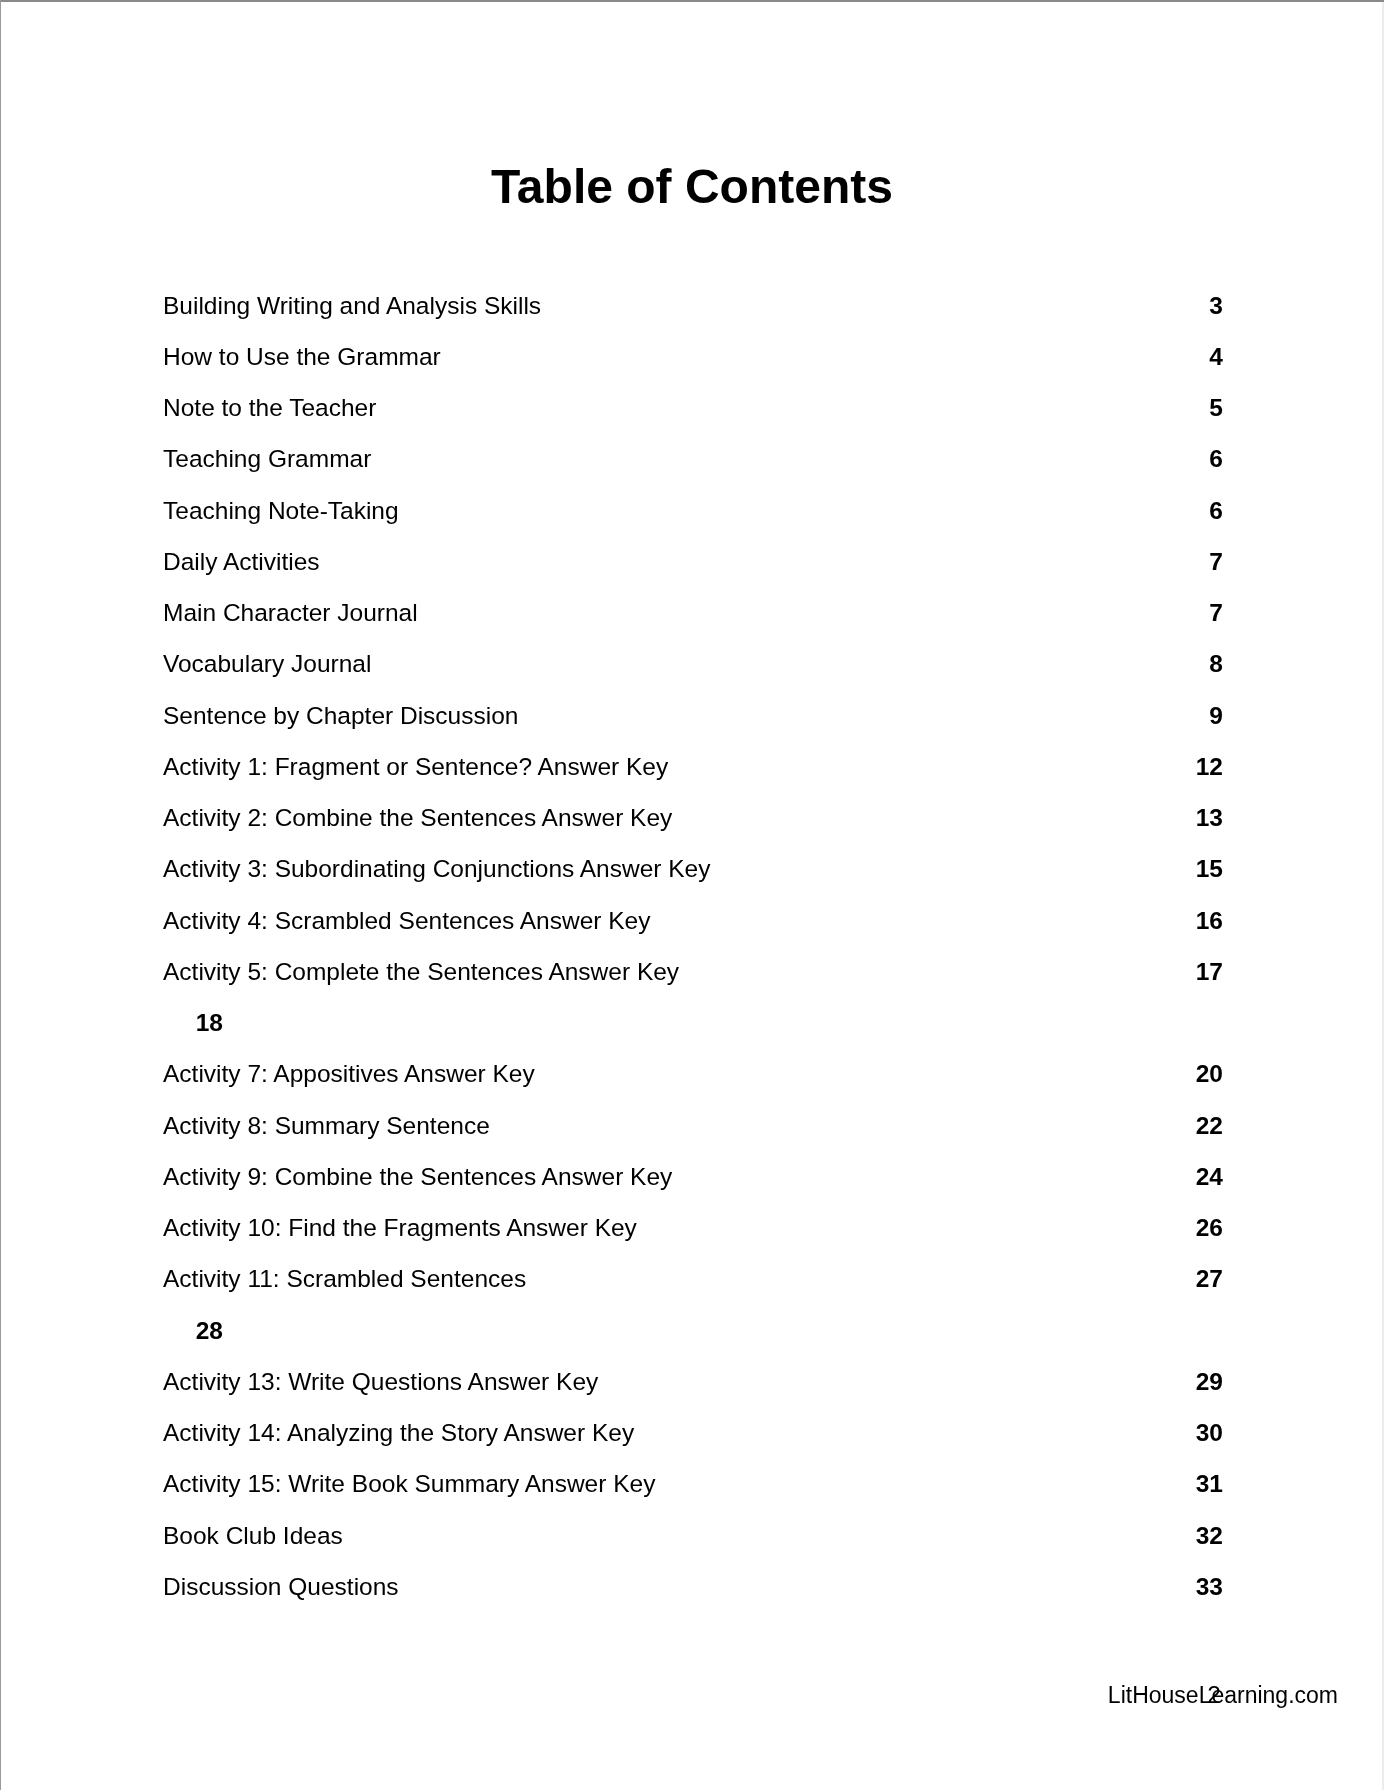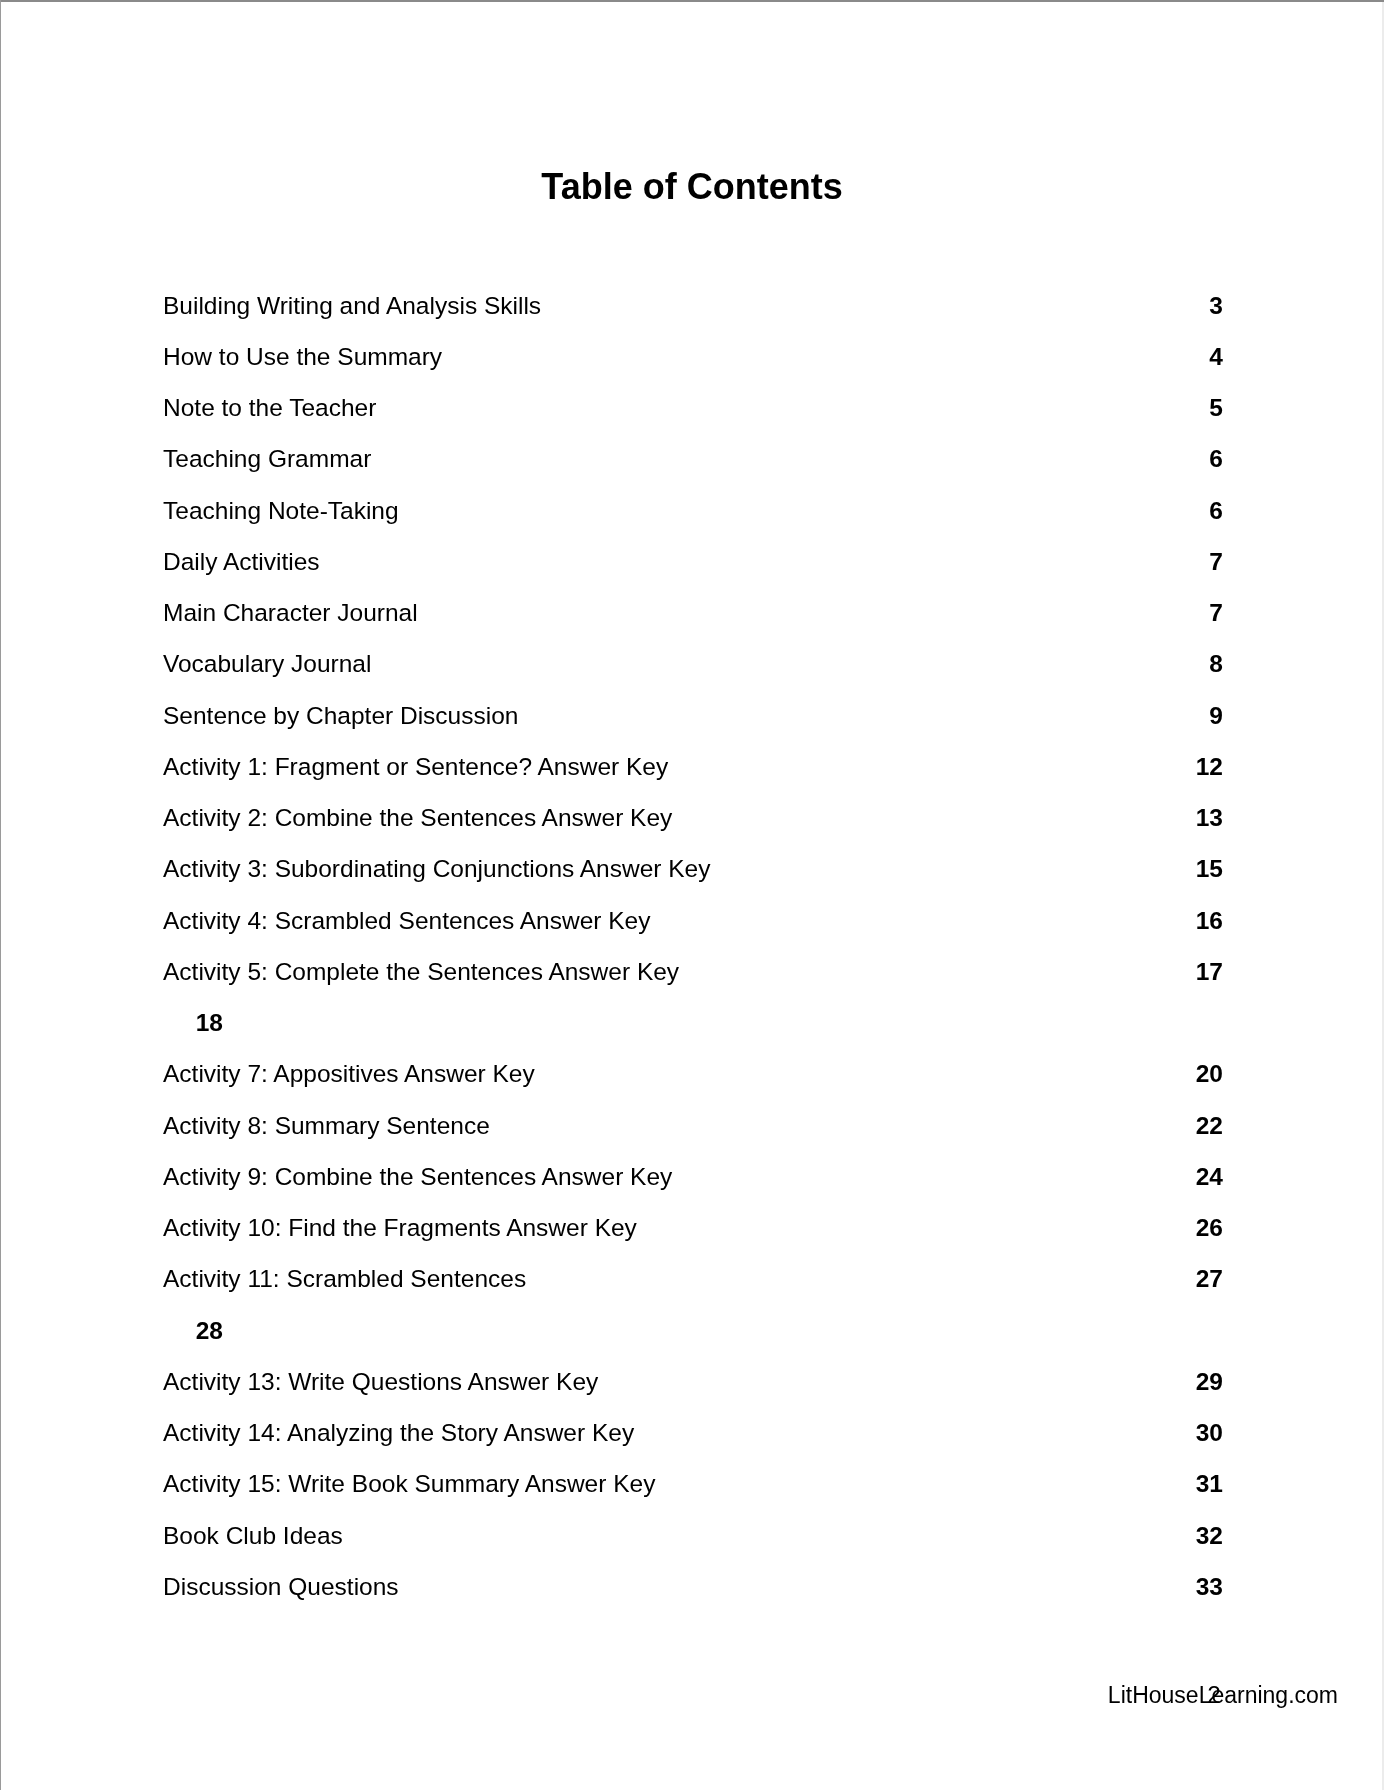--- a/index.html
+++ b/index.html
@@ -36,21 +36,21 @@
       height: 1788px;
       background: #ececec;
     }
     .page-title {
       position: absolute;
       left: 0;
       width: 1384px;
       top: 165px;
       text-align: center;
       font-weight: bold;
-      font-size: 36px;
+      font-size: 48px;
       line-height: 44px;
     }
     .toc {
       position: absolute;
       left: 163px;
       top: 280px;
       width: 1060px;
     }
     .toc-row {
       display: flex;
@@ -92,21 +92,21 @@
 <div class="right-strip"></div>
 
 <h1 class="page-title" style="margin:0;">Table of Contents</h1>
 
 <div class="toc" id="toc">
     <div class="toc-row">
       <span class="toc-label">Building Writing and Analysis Skills</span>
       <span class="toc-page">3</span>
     </div>
     <div class="toc-row">
-      <span class="toc-label">How to Use the Summary</span>
+      <span class="toc-label">How to Use the Grammar</span>
       <span class="toc-page">4</span>
     </div>
     <div class="toc-row">
       <span class="toc-label">Note to the Teacher</span>
       <span class="toc-page">5</span>
     </div>
     <div class="toc-row">
       <span class="toc-label">Teaching Grammar</span>
       <span class="toc-page">6</span>
     </div>

